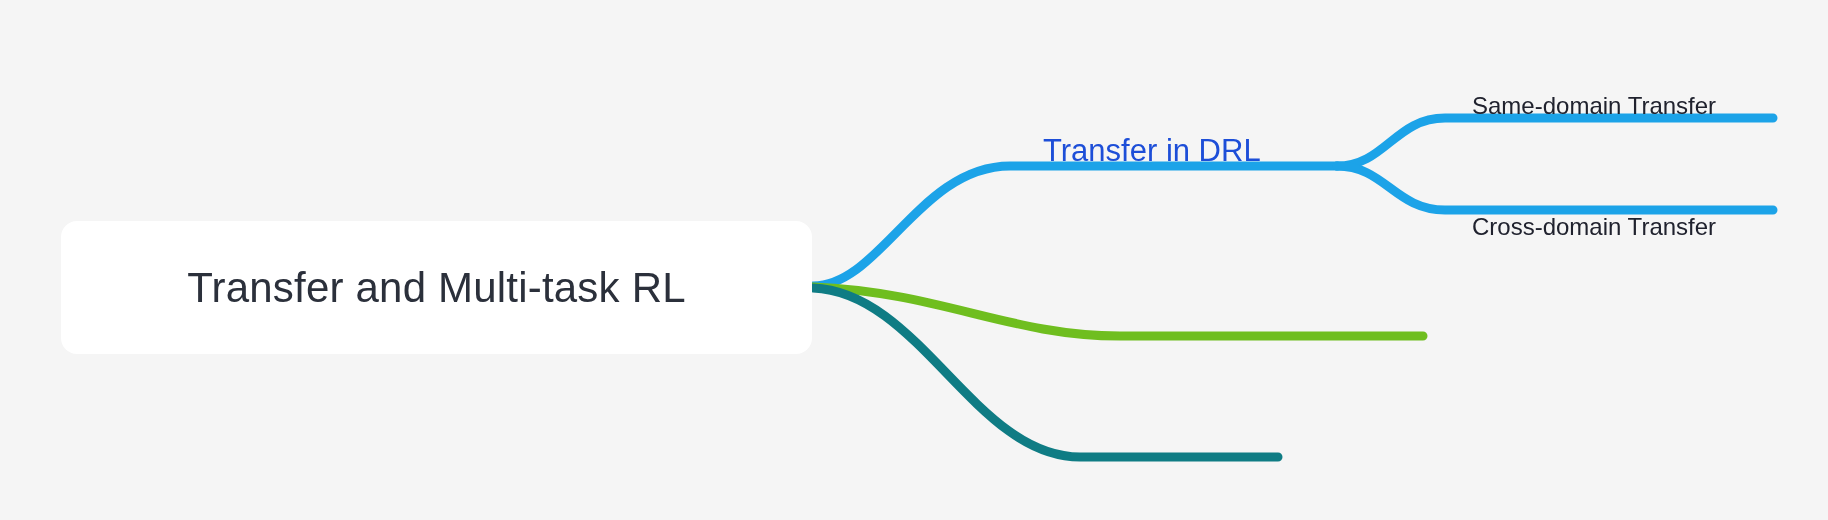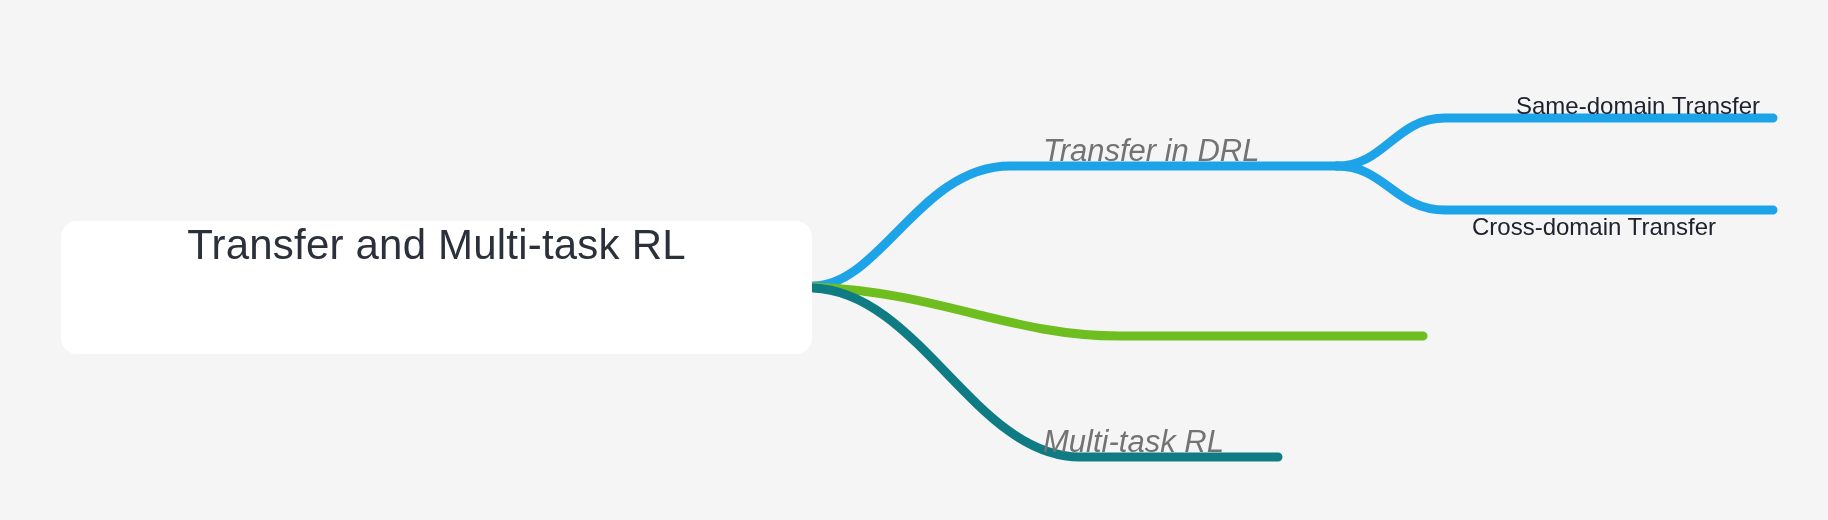--- a/index.html
+++ b/index.html
@@ -30,52 +30,51 @@
   }
   .root-node {
     position: absolute;
     left: 61px;
     top: 221px;
     width: 751px;
     height: 133px;
     background: #ffffff;
     border-radius: 16px;
     display: flex;
-    align-items: flex-start;
+    align-items: center;
     justify-content: center;
     box-sizing: border-box;
   }
   .root-label {
     font-size: 42px;
     font-weight: 400;
     color: #2b303b;
     letter-spacing: 0.2px;
     white-space: nowrap;
   }
   .node-label {
     position: absolute;
     white-space: nowrap;
     color: #20222e;
     font-weight: 400;
     line-height: 1;
   }
   .lvl1 {
     font-size: 31px;
-    color: #737373;
-    font-style: italic;
+    color: #1d4ed8;
   }
   .lvl2 {
     font-size: 24px;
     color: #20222e;
   }
   
   #label-transfer-drl   { left: 1043px; top: 135px; }
   #label-deep-marl      { left: 1043px; top: 305px; }
   #label-multitask-rl   { left: 1043px; top: 426px; }
-  #label-same-domain    { left: 1472px; top: 94px; margin-left: 44px;  }
+  #label-same-domain    { left: 1472px; top: 94px;  }
   #label-cross-domain   { left: 1472px; top: 186px; margin-top: 29px; }
 </style>
 </head>
 <body style="background: rgb(245, 245, 245);">
 
 <div id="mindmap" style="background: rgb(245, 245, 245);">
 
   <svg id="edges" viewBox="0 0 1828 520" width="1828" height="520" xmlns="http://www.w3.org/2000/svg">
 
     <path d="M 813 286 C 880 286 920 166 1010 166 L 1337 166" fill="none" stroke="#1ca3e8" stroke-width="9" stroke-linecap="round" stroke-linejoin="round"></path>
@@ -93,15 +92,14 @@
     <span class="root-label">Transfer and Multi-task RL</span>
   </div>
 
   <div id="label-transfer-drl" class="node-label lvl1">Transfer in DRL</div>
 
   <div id="label-same-domain" class="node-label lvl2">Same-domain Transfer</div>
 
   <div id="label-cross-domain" class="node-label lvl2">Cross-domain Transfer</div>
 
 
-  <div id="label-multitask-rl" class="node-label lvl1">Multi-task RL</div>
 
 </div>
 
 </body></html>

